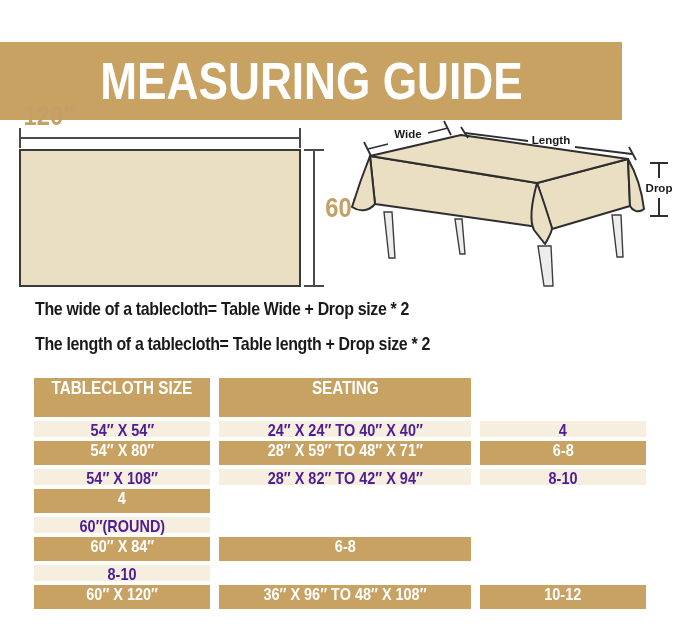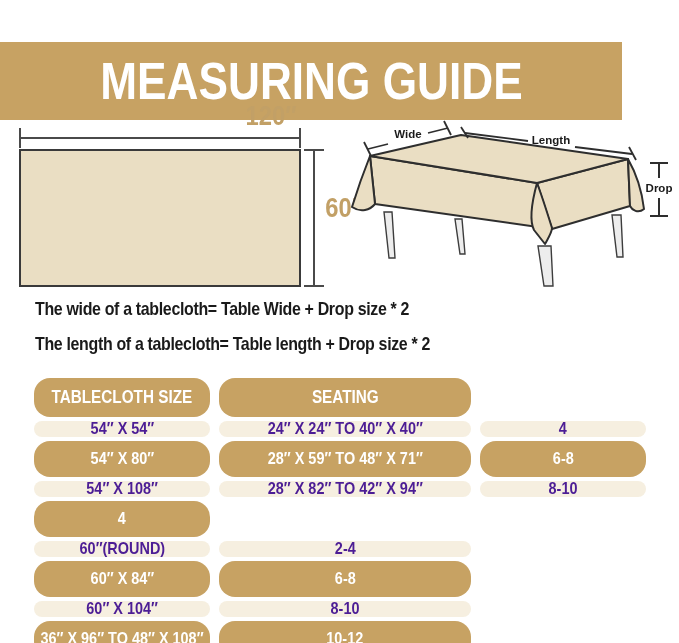--- a/index.html
+++ b/index.html
@@ -9,21 +9,21 @@
 
   
   .header-band { position:absolute; left:0; top:0; width:622px; height:78px;
     background:#C7A263; display:flex; align-items:center; justify-content:center;margin-top:42px; }
   .header-title { color:#fff; font-weight:bold; font-size:52px; line-height:1;
     display:inline-block; transform:scaleX(0.85); letter-spacing:0px; white-space:nowrap; }
 
   
   .cond { display:inline-block; transform:scaleX(0.85); transform-origin:center; white-space:nowrap; }
   .dim-label { position:absolute; color:#C2A066; font-weight:bold; font-size:28px; line-height:1; }
-  .label-120 { left:19px; top:102px; width:282px; text-align:right; }
+  .label-120 { left:19px; top:102px; width:282px; text-align:left; }
   .label-60  { left:322px; top:194px; }
 
   .dim-h { position:absolute; left:19px; top:137px; width:282px; height:2px; background:#4a4a4a; }
   .dim-h::before, .dim-h::after { content:""; position:absolute; width:2px; height:20px; top:-9px; background:#4a4a4a; }
   .dim-h::before { left:0; } .dim-h::after { right:0; }
 
   .rect-diagram { position:absolute; left:19px; top:149px; width:282px; height:138px;
     background:#EADEC3; border:2px solid #3a3a3a; }
 
   .dim-v { position:absolute; left:313px; top:149px; width:2px; height:138px; background:#4a4a4a; }
@@ -35,24 +35,24 @@
 
   
   .formula { position:absolute; left:35px; color:#1a1a1a; font-weight:bold; font-size:19px; line-height:1.2;
     transform:scaleX(0.84); transform-origin:left center; letter-spacing:-0.4px; white-space:nowrap; }
   .formula-1 { top:298px; }
   .formula-2 { top:333px; }
 
   
   .size-table { position:absolute; left:34px; top:378px; width:613px; }
   .trow { display:grid; grid-template-columns:176px 252px 166px; column-gap:9px; margin-bottom:4px; }
-  .trow > div { display:flex; align-items:center; justify-content:center;border-radius:16px; }
+  .trow > div { display:flex; align-items:flex-start; justify-content:center; }
   .thead > div { height:39px; background:#C7A263; color:#fff; font-weight:bold; font-size:18px; }
   .trow.light > div { height:16px; background:#F6EFE0; color:#4c1d95; font-weight:bold; font-size:17px; }
-  .trow.tan   > div { height:36px; background:#C7A263; color:#fff;    font-weight:bold; font-size:17px; }
+  .trow.tan   > div { height:24px; background:#C7A263; color:#fff;    font-weight:bold; font-size:17px; }
 </style>
 </head>
 <body>
 
 <div class="page">
 
   <div class="header-band">
     <span class="header-title">MEASURING GUIDE</span>
   </div>
 
@@ -157,41 +157,38 @@
     </div>
     <div class="trow tan">
       <div>
           <span class="cond">4</span>
         </div>
     </div>
     <div class="trow light">
       <div>
           <span class="cond">60″(ROUND)</span>
         </div>
-      <div>
-          <span class="cond">2-4</span>
-        </div>
     </div>
     <div class="trow tan">
       <div>
           <span class="cond">60″ X 84″</span>
         </div>
       <div>
           <span class="cond">6-8</span>
         </div>
     </div>
     <div class="trow light">
       <div>
-          <span class="cond">60″ X 104″</span>
-        </div>
-      <div>
           <span class="cond">8-10</span>
         </div>
     </div>
     <div class="trow tan">
+      <div>
+          <span class="cond">60″ X 120″</span>
+        </div>
       <div>
           <span class="cond">36″ X 96″ TO 48″ X 108″</span>
         </div>
       <div>
           <span class="cond">10-12</span>
         </div>
     </div>
   </div>
 
 </div>

